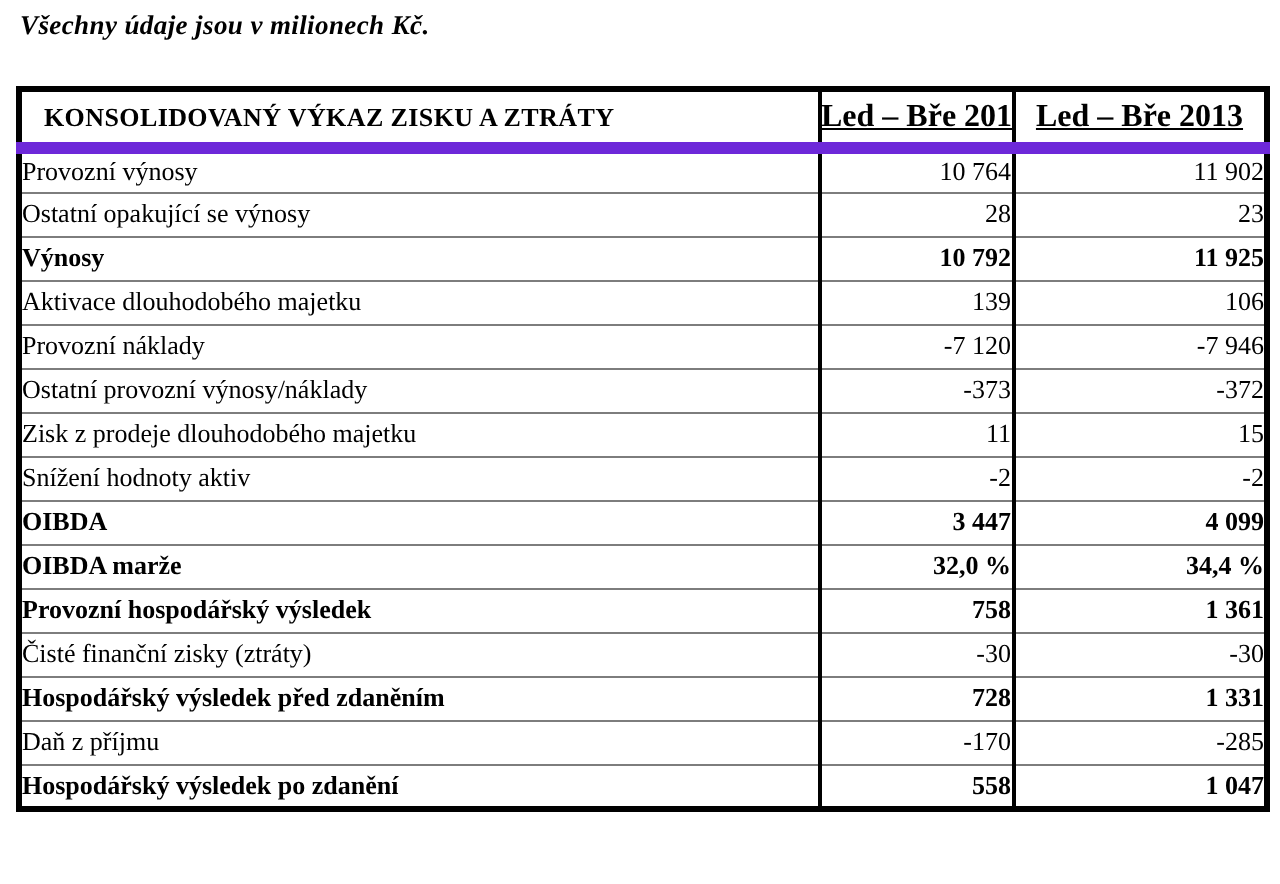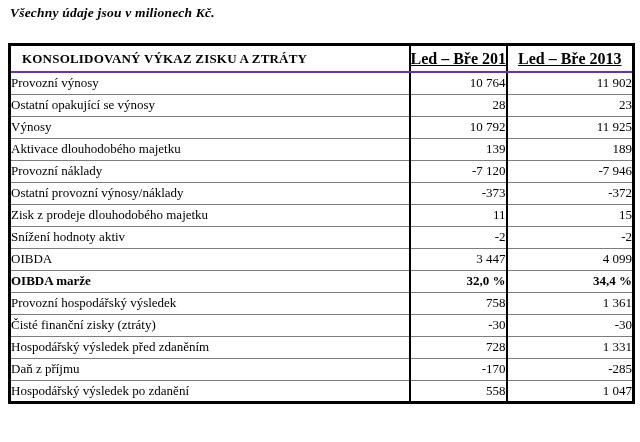--- a/index.html
+++ b/index.html
@@ -34,40 +34,40 @@
 
   table.fin th, table.fin td {
     font-size:13px;
     vertical-align:middle;
     padding:0;
     overflow:hidden;
     white-space:nowrap;
   }
   thead th {
     height:25px;
-    border-bottom:2px solid #6d28d9;
+    border-bottom:6px solid #6d28d9;
     font-weight:bold;
   }
   thead th.t-title {
     text-align:left;
     padding-left:11px;
     font-size:13px;
     letter-spacing:0.2px;
   }
   thead th.t-col { text-align:center; font-size:16px;text-decoration:underline; }
 
   tbody tr { height:22px; }
   tbody tr + tr td { border-top:1px solid #7d7d7d; }
 
   td.label { text-align:left;  padding-left:11px;margin-top:48px; }
   td.val   { text-align:right; padding-right:9px; }
 
   .vline { border-left:2px solid #000; }
 
-  tr.b td { font-weight:normal; }
+  tr.b td { font-weight:bold; }
   tr.bi td.label { font-weight:bold; }
   tr.bi td.val   { font-weight:bold; }
 </style>
 </head>
 <body>
 
 <div class="note">Všechny údaje jsou v milionech Kč.</div>
 
 <table class="fin">
   <colgroup>
@@ -94,21 +94,21 @@
       <td class="val vline">23</td>
     </tr>
     <tr class="b">
       <td class="label">Výnosy</td>
       <td class="val vline">10 792</td>
       <td class="val vline">11 925</td>
     </tr>
     <tr>
       <td class="label">Aktivace dlouhodobého majetku</td>
       <td class="val vline">139</td>
-      <td class="val vline">189</td>
+      <td class="val vline">106</td>
     </tr>
     <tr>
       <td class="label">Provozní náklady</td>
       <td class="val vline">-7 120</td>
       <td class="val vline">-7 946</td>
     </tr>
     <tr>
       <td class="label">Ostatní provozní výnosy/náklady</td>
       <td class="val vline">-373</td>
       <td class="val vline">-372</td>

